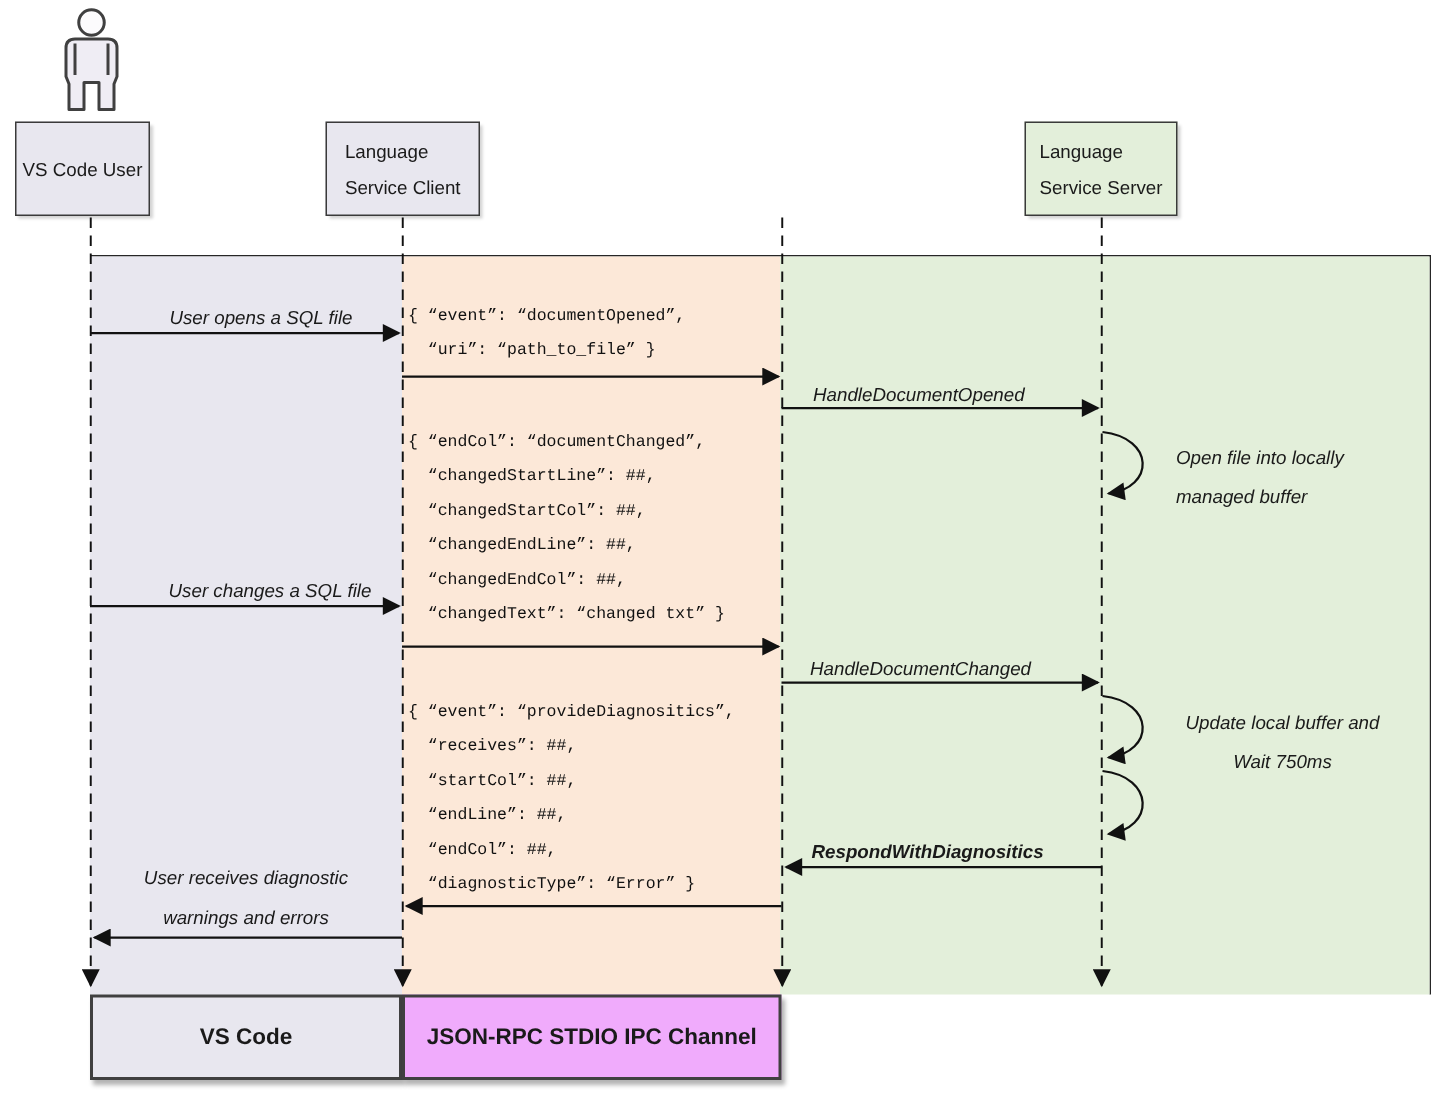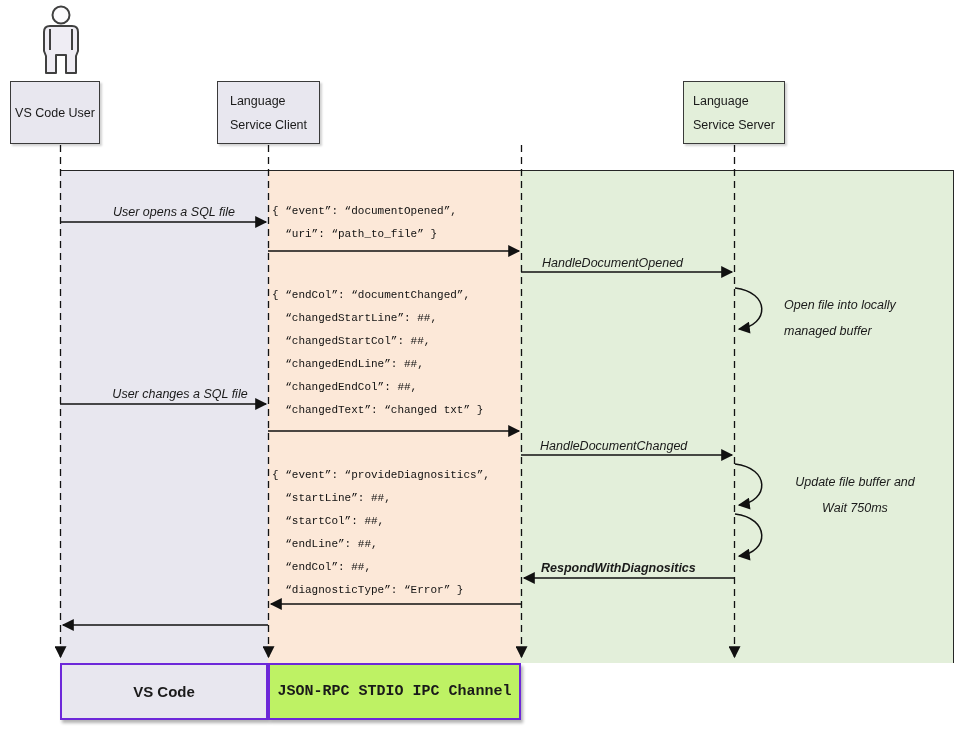--- a/index.html
+++ b/index.html
@@ -20,27 +20,27 @@
   .hbox{
     position:absolute;top:81px;height:63px;background:#e8e7ef;
     border:1.6px solid #3a3a3a;box-sizing:border-box;z-index:3;
     display:flex;align-items:center;justify-content:center;text-align:left;
     font-size:12.5px;line-height:24px;white-space:pre-line;
     box-shadow:2px 2px 2px rgba(0,0,0,.18);
   }
   .hbox.green{background:#e3efda;}
   .bbox{
     position:absolute;top:663px;height:57px;
-    border:2px solid #6d28d9;box-sizing:border-box;z-index:3;
+    border:2px solid #404040;box-sizing:border-box;z-index:3;
     display:flex;align-items:center;justify-content:center;
     font-size:15px;font-weight:bold;
     box-shadow:2px 3px 3px rgba(0,0,0,.3);
   }
   .bbox.lavender{background:#e8e7ef;}
-  .bbox.peach{background:#bef264;font-family:Liberation Mono, monospace;}
+  .bbox.peach{background:#f0abfc;}
   .bbox.green{background:#e3efda;}
   .msglabel{
     position:absolute;z-index:4;font-style:italic;font-size:12.5px;
     white-space:nowrap;line-height:16px;
   }
   .msglabel.block{white-space:pre-line;text-align:center;}
   .notelabel{
     position:absolute;z-index:4;font-style:italic;font-size:12.5px;
     white-space:pre-line;line-height:26px;
   }
@@ -123,30 +123,32 @@
 managed buffer</div>
 
   <div class="jsonblock" style="left:272px;top:284px;">{ “endCol”: “documentChanged”,
   “changedStartLine”: ##,
   “changedStartCol”: ##,
   “changedEndLine”: ##,
   “changedEndCol”: ##,
   “changedText”: “changed txt” }</div>
   <div class="msglabel block" style="left:76px;width:208px;top:386px;">User changes a SQL file</div>
   <div class="msglabel" style="left:540px;top:438px;">HandleDocumentChanged</div>
-  <div class="notelabel" style="left:770px;top:469px;width:170px;text-align:center;">Update file buffer and
+  <div class="notelabel" style="left:770px;top:469px;width:170px;text-align:center;">Update local buffer and
 Wait 750ms</div>
 
   <div class="jsonblock" style="left:272px;top:464px;">{ “event”: “provideDiagnositics”,
-  “startLine”: ##,
+  “receives”: ##,
   “startCol”: ##,
   “endLine”: ##,
   “endCol”: ##,
   “diagnosticType”: “Error” }</div>
   <div class="msglabel" style="left:541px;top:560px;font-weight:bold;">RespondWithDiagnositics</div>
+  <div class="msglabel block" style="left:60px;width:208px;top:572px;line-height:27px;">User receives diagnostic
+warnings and errors</div>
 
   <div class="bbox lavender" style="left:60px;width:208px;">
     <span>VS Code</span>
   </div>
   <div class="bbox peach" style="left:268px;width:253px;">
     <span>JSON-RPC STDIO IPC Channel</span>
   </div>
 
 </div>
 

